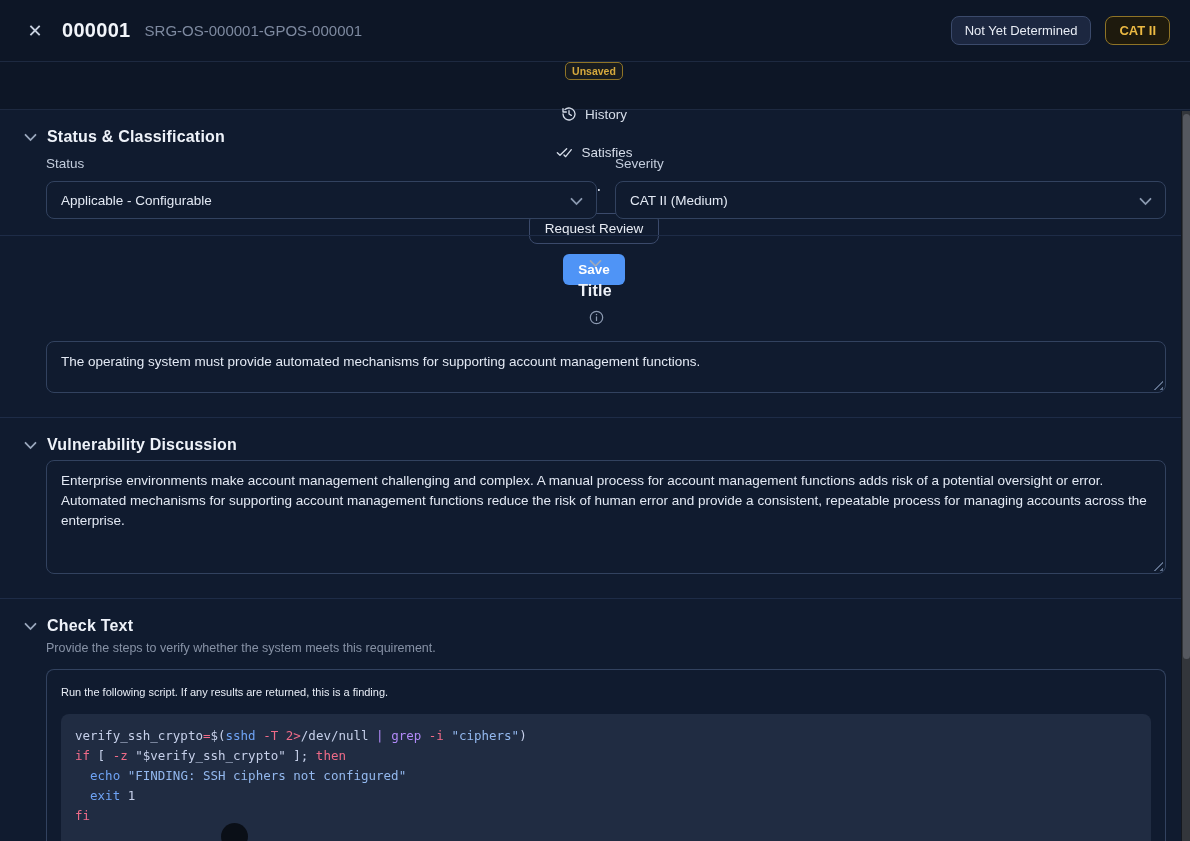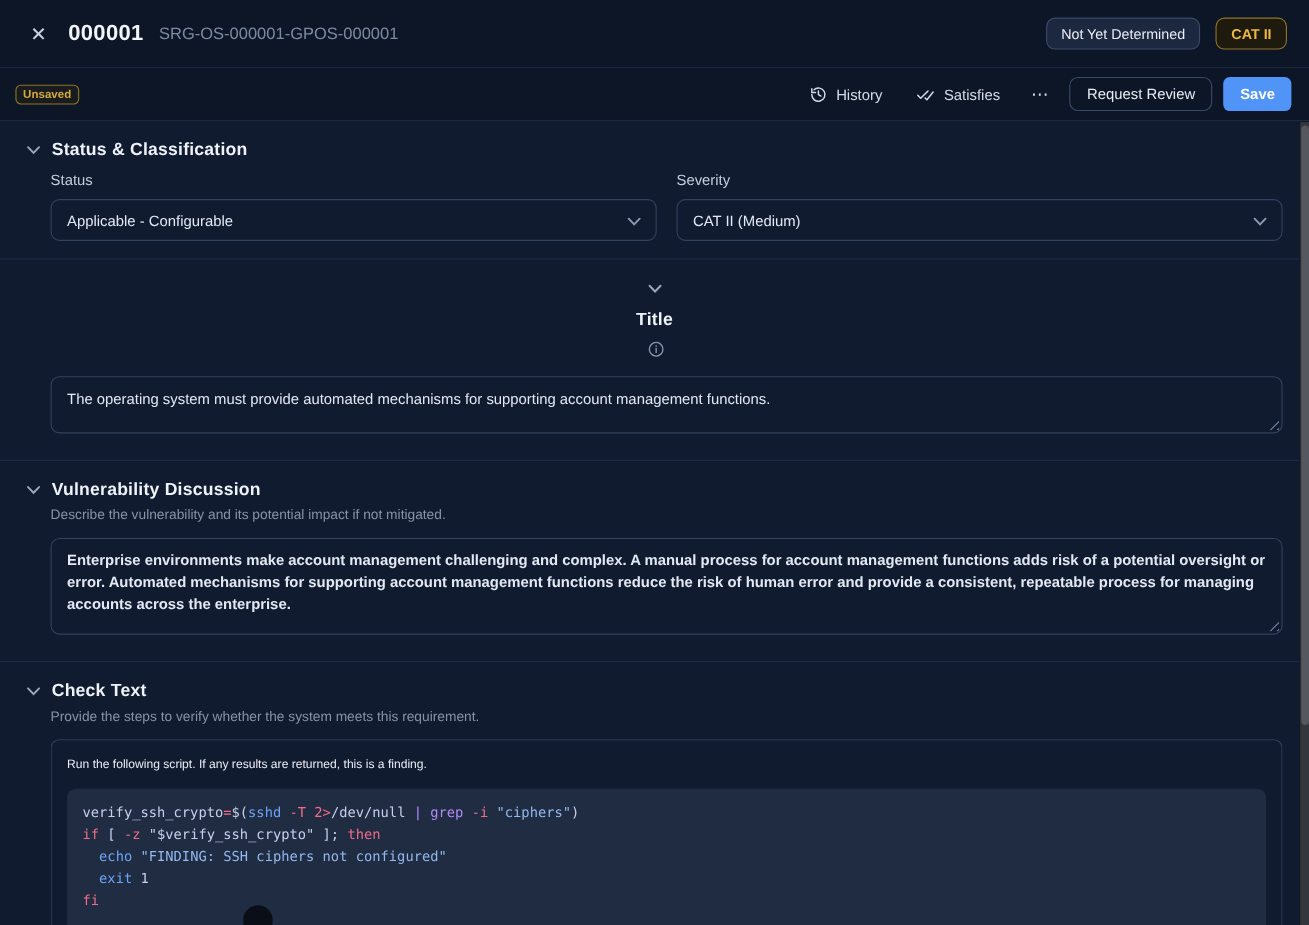--- a/index.html
+++ b/index.html
@@ -30,20 +30,21 @@
     font-size:13px; padding:6px 13px; border-radius:8px; white-space:nowrap;
   }
   .badge-neutral { background:#1c2740; border:1px solid #3b4a6b; color:#e8ecf4; }
   .badge-amber { background:#1e1a0d; border:1px solid #8f7426; color:#ecba43; font-weight:700; }
 
   
   .toolbar {
     height:48px; background:#0d1626;
     display:flex; align-items:center; padding:0 16px 0 14px; gap:10px;
     border-bottom:1px solid #1d2940;
+    flex-direction:column;
   }
   .unsaved-badge {
     font-size:10.5px; font-weight:700; color:#d6a93d;
     border:1px solid #8f7426; border-radius:5px; padding:2px 6px;
     background:rgba(60,48,10,.25);
   }
   .tool-btn {
     display:flex; align-items:flex-end; gap:8px;
     background:none; border:none; color:#d6dde9; font-size:13.5px;
     cursor:pointer; padding:6px 10px; font-family:inherit;
@@ -82,21 +83,21 @@
     padding:10px 14px; font-size:13.5px; line-height:20px; color:#e3e9f4;
     background:#101b2f; cursor:text;
   }
   .textbox .grip {
     position:absolute; right:2px; bottom:2px; width:10px; height:10px;
     background:repeating-linear-gradient(135deg, transparent 0 3px, #5c6d89 3px 4.5px);
     clip-path:polygon(100% 0, 100% 100%, 0 100%);
   }
   .title-box { height:52px; margin-top:12px; }
   .hint { font-size:12.5px; color:#8792a6; margin:2px 0 14px; }
-  .vuln-box { height:88px;font-weight:bold; }
+  .vuln-box { height:114px; }
 
   .check-field {
     border:1px solid #32425f; border-radius:8px 8px 0 0; border-bottom:none;
     padding:14px 14px 0; background:#101b2f; height:208px; overflow:hidden;
   }
   .check-intro { font-size:11px; color:#e8edf6; margin:2px 0 16px; padding-left:0; }
   .code-block {
     background:#202c42; border-radius:8px; padding:12px 14px;
     font-family:"DejaVu Sans Mono", monospace; font-size:12.5px; line-height:20px;
     height:170px;
@@ -220,21 +221,20 @@
 
     <section>
       <div class="sec-head" style="margin-bottom:6px;">
         <span class="chev">
           <svg width="13" height="9" viewBox="0 0 13 9" fill="none" stroke="#9aa7bd" stroke-width="1.8" stroke-linecap="round">
               <path d="M1.5 1.8 L6.5 7 L11.5 1.8"></path>
             </svg>
         </span>
         <h2>Vulnerability Discussion</h2>
       </div>
-      <div class="hint">Describe the vulnerability and its potential impact if not mitigated.</div>
       <div class="textbox vuln-box">
         <span>Enterprise environments make account management challenging and complex. A manual process for account management functions adds risk of a potential oversight or error. Automated mechanisms for supporting account management functions reduce the risk of human error and provide a consistent, repeatable process for managing accounts across the enterprise.</span>
         <span class="grip"></span>
       </div>
     </section>
 
     <section style="border-bottom:none; padding-bottom:0;">
       <div class="sec-head" style="margin-bottom:6px;">
         <span class="chev">
           <svg width="13" height="9" viewBox="0 0 13 9" fill="none" stroke="#9aa7bd" stroke-width="1.8" stroke-linecap="round">

